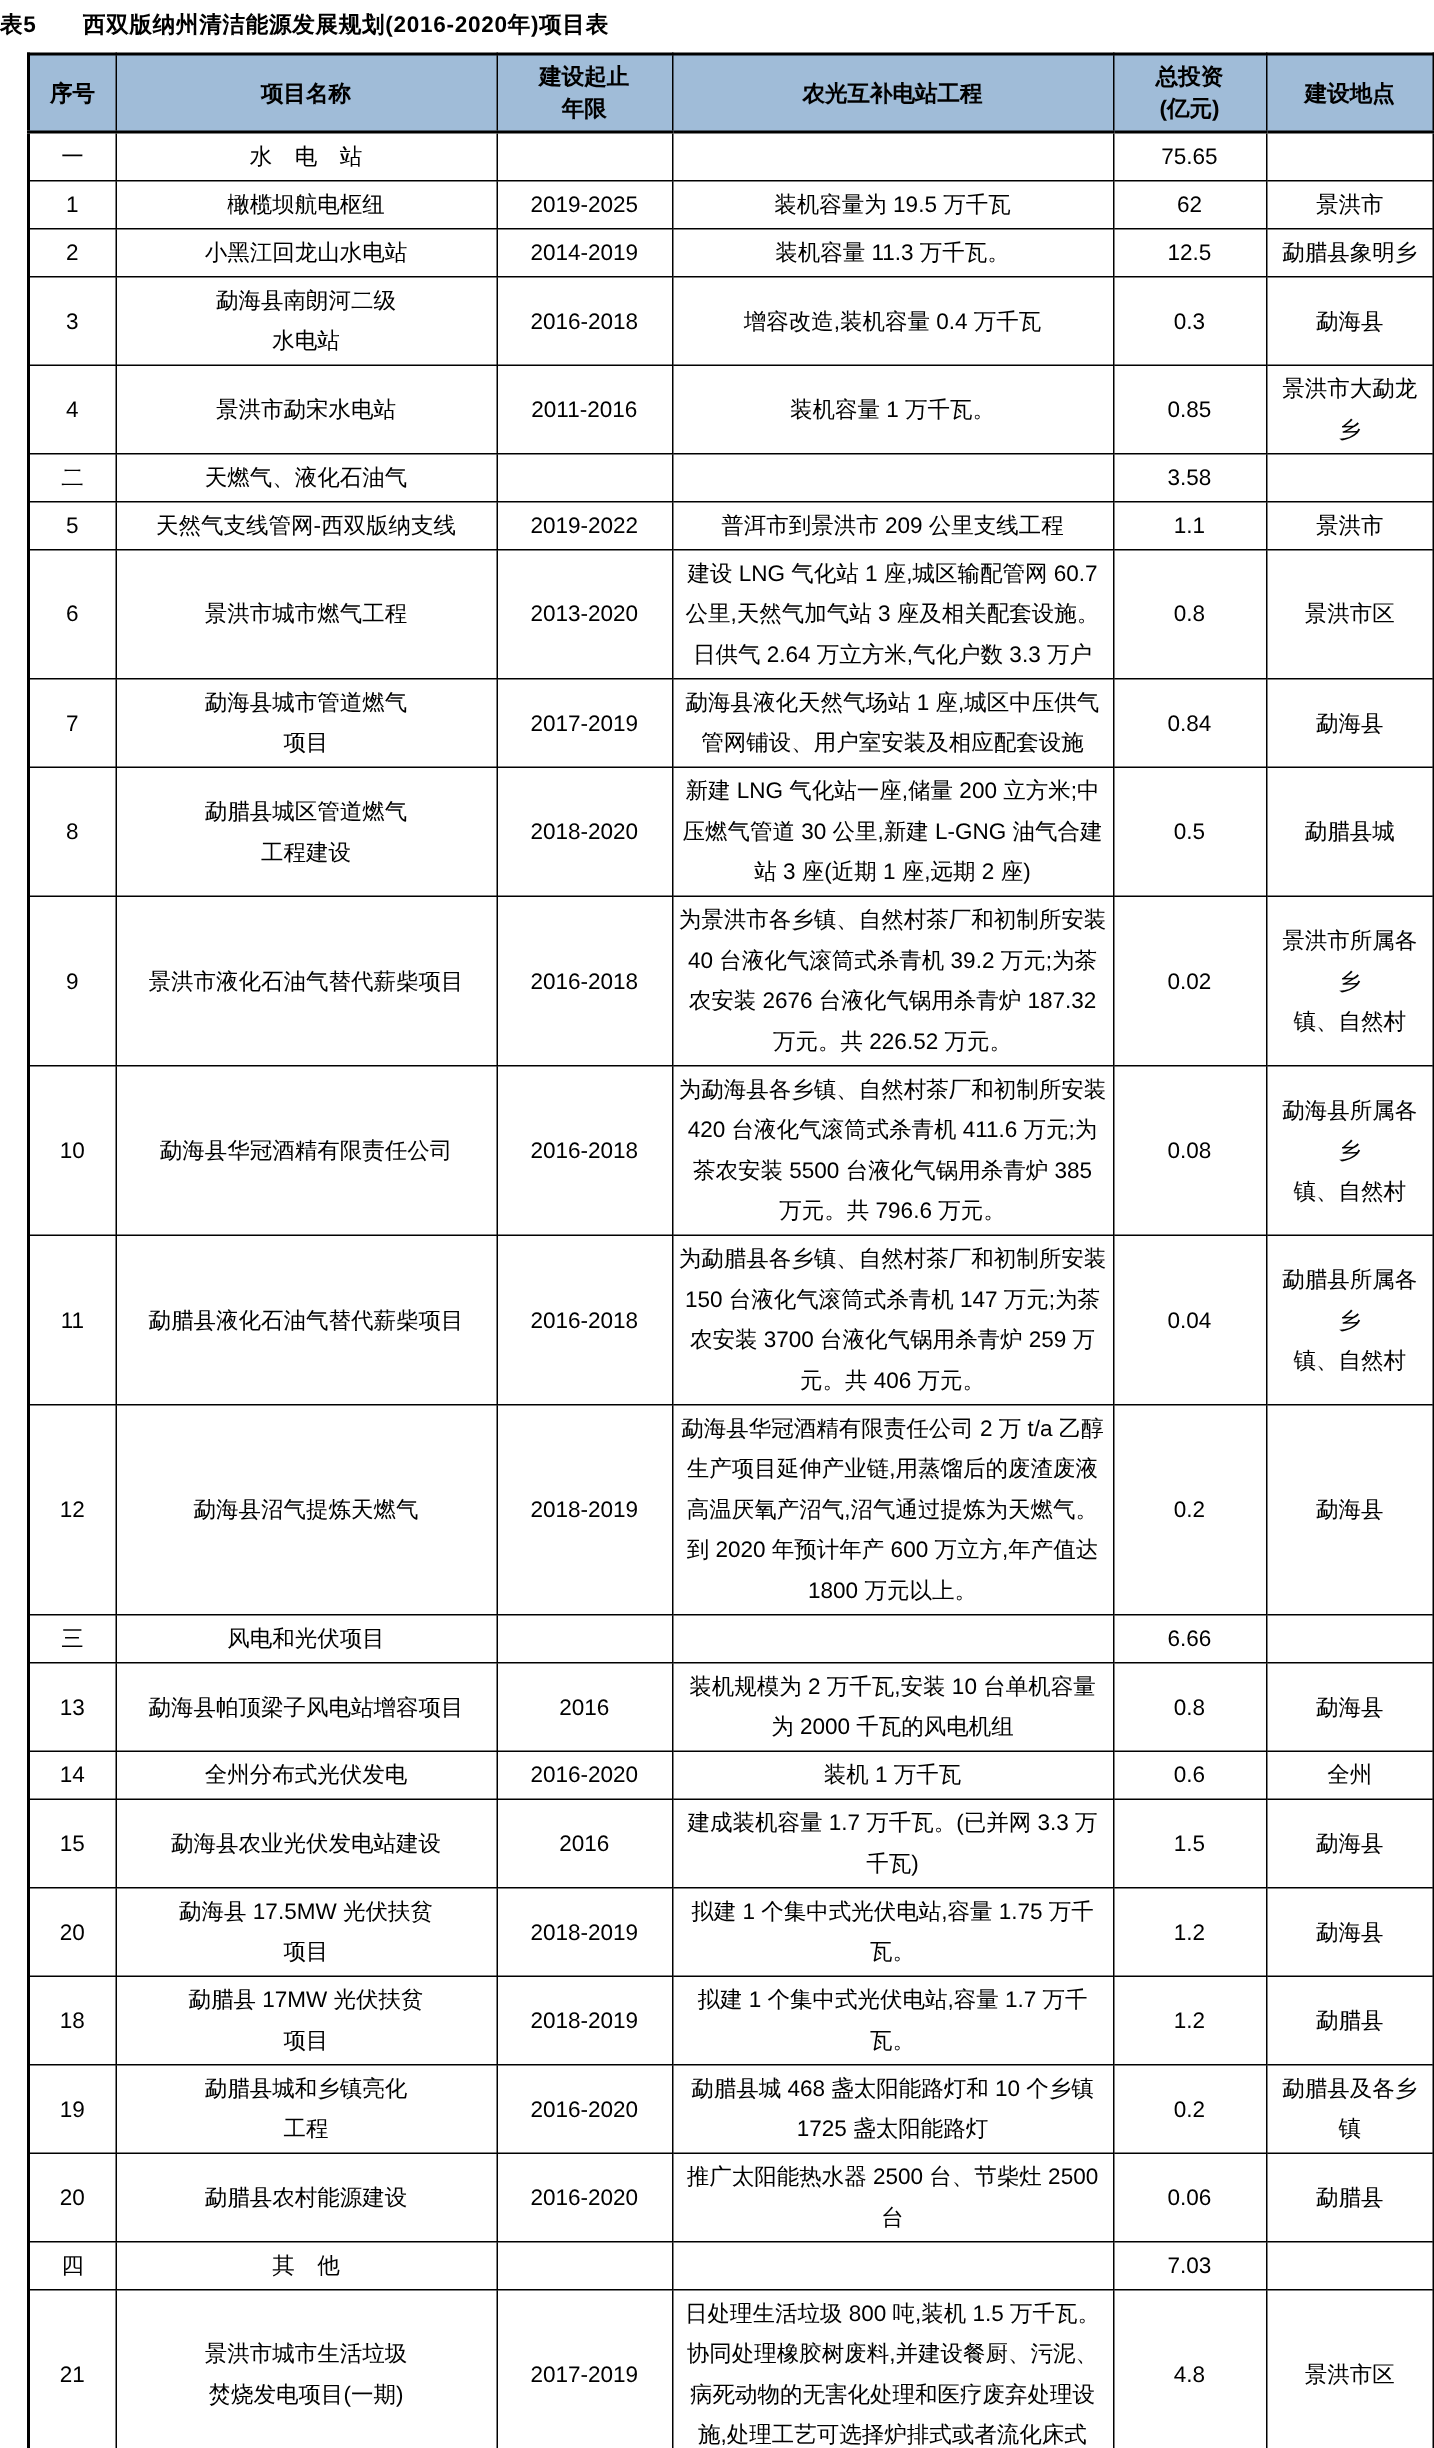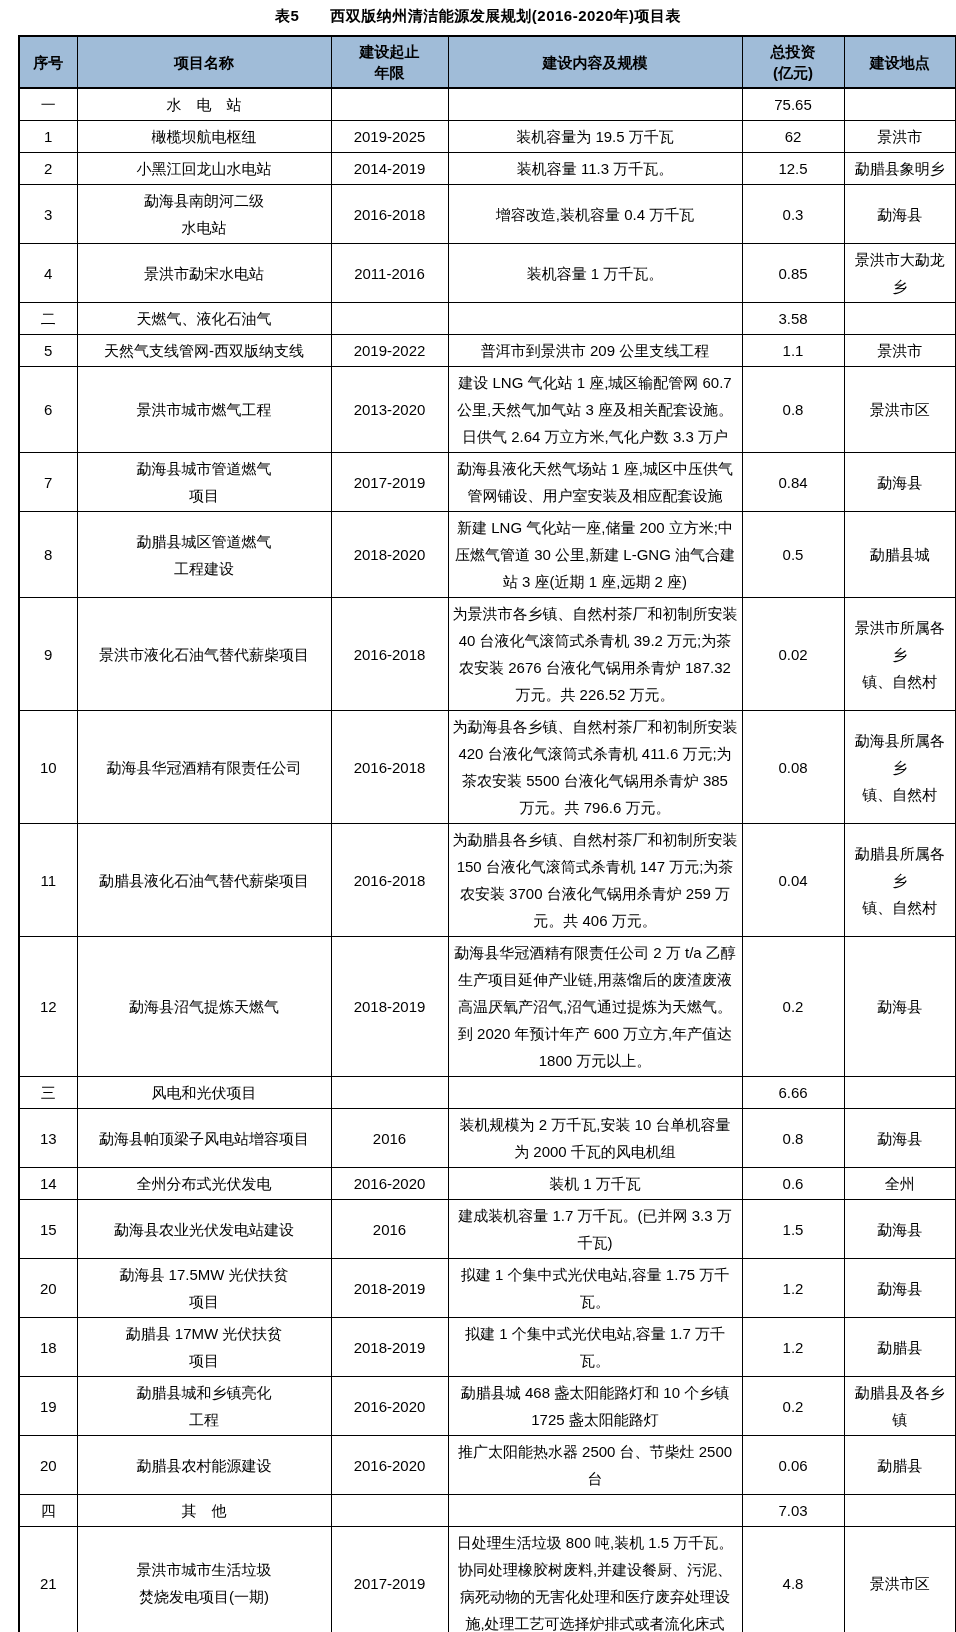--- a/index.html
+++ b/index.html
@@ -10,21 +10,20 @@
     font-family: "Liberation Sans", "DejaVu Sans", sans-serif;
     color: #000000;
   }
   .page {
     width: 956px;
     min-height: 1632px;
     background: #ffffff;
     box-sizing: border-box;
   }
   .doc-title {
-    text-align: center;
     font-weight: bold;
     font-size: 15px;
     padding-top: 7px;
     margin: 0 0 9px 0;
     letter-spacing: 0.5px;
   }
   table.projects {
     border-collapse: collapse;
     table-layout: fixed;
     margin-left: 18px;
@@ -80,21 +79,21 @@
       <col class="c-content">
       <col class="c-invest">
       <col class="c-location">
     </colgroup>
     <thead>
       <tr>
         <th>序号</th>
         <th>项目名称</th>
         <th>建设起止
 年限</th>
-        <th>建设内容及规模</th>
+        <th>农光互补电站工程</th>
         <th>总投资
 (亿元)</th>
         <th>建设地点</th>
       </tr>
     </thead>
     <tbody>
         <tr>
           <td>一</td>
           <td>水　电　站</td>
           <td></td>

